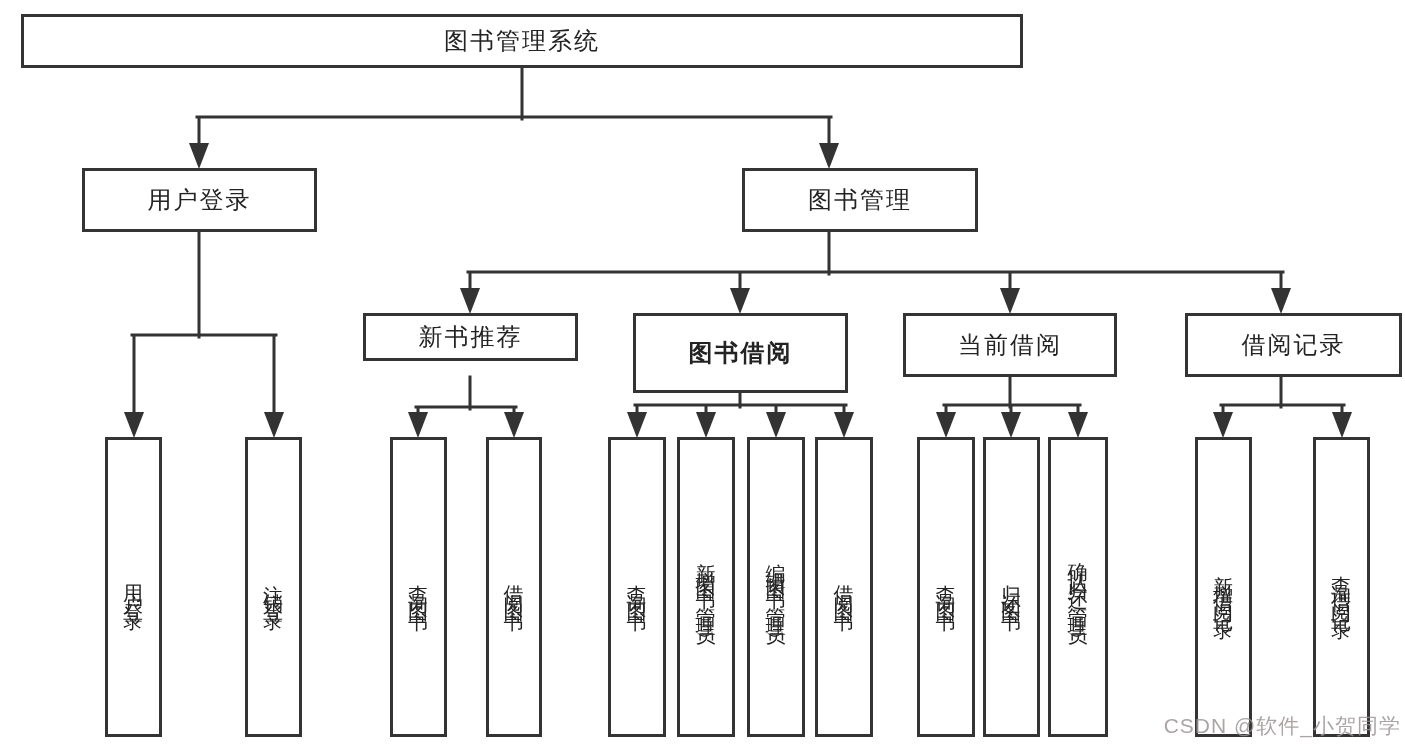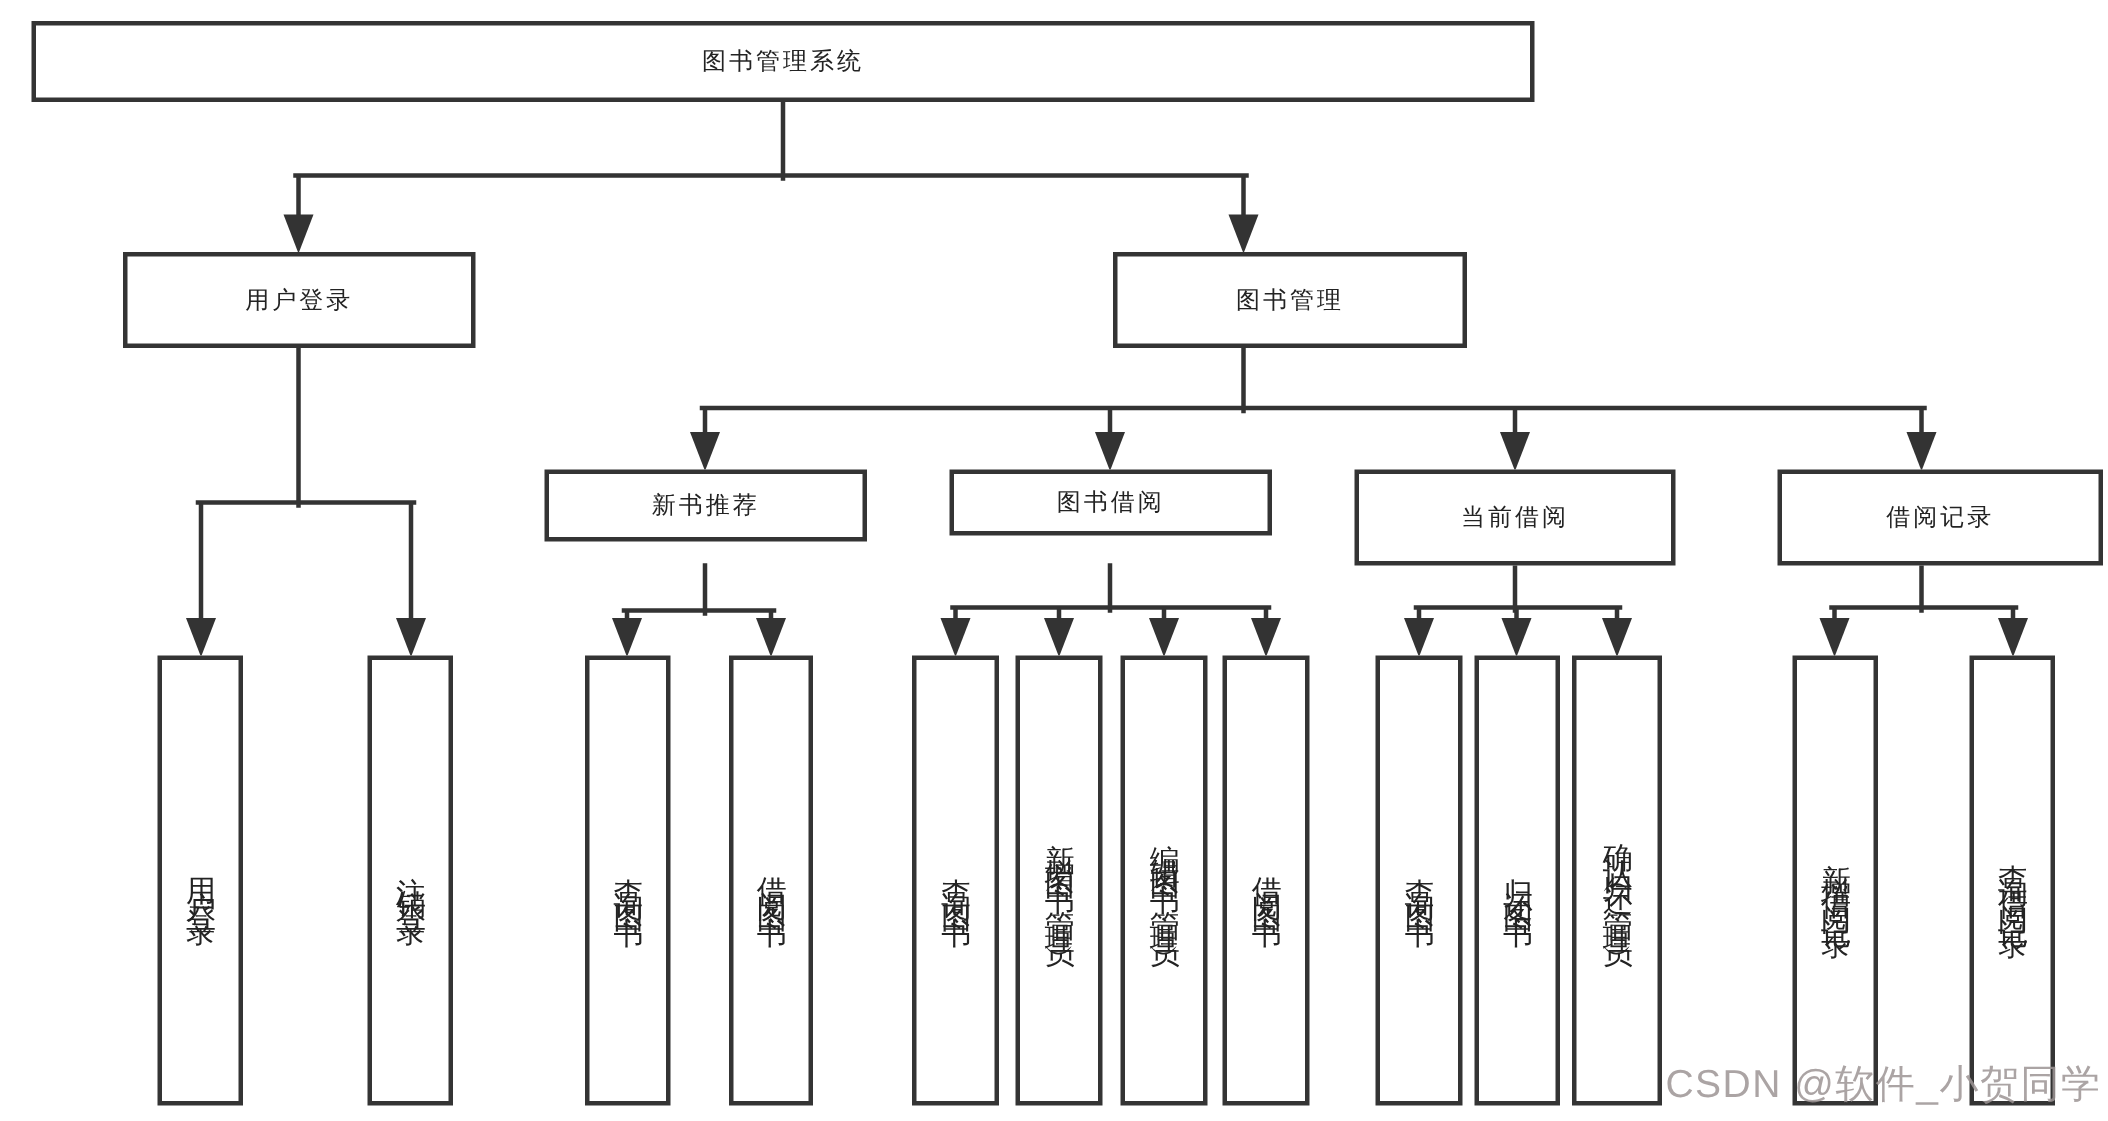--- a/index.html
+++ b/index.html
@@ -3,40 +3,40 @@
 <meta charset="utf-8">
 <style>
   html,body{margin:0;padding:0;background:#ffffff;}
   body{font-family:"Liberation Sans","DejaVu Sans",sans-serif;color:#262626;}
   .canvas{position:relative;width:1405px;height:747px;background:#ffffff;overflow:hidden;}
   .connectors{position:absolute;left:0;top:0;z-index:1;}
   .hbox{
     position:absolute;box-sizing:border-box;z-index:2;
     background:#ffffff;border:3px solid #343434;
     display:flex;align-items:center;justify-content:center;
-    font-size:16px;letter-spacing:2px;color:#232323;
+    font-size:24px;letter-spacing:2px;color:#232323;
   }
   .leaf{
     position:absolute;box-sizing:border-box;z-index:2;
     top:437px;height:300px;
     background:#ffffff;border:3px solid #343434;
     display:flex;align-items:center;justify-content:center;
   }
   .leaf .vtext{
     writing-mode:vertical-rl;
     text-orientation:mixed;
     font-size:20px;
     letter-spacing:9px;
     line-height:1;
     white-space:nowrap;
     color:#232323;
   }
   .watermark{
     position:absolute;right:4px;bottom:7px;z-index:3;
-    font-size:26px;letter-spacing:1px;color:#9d9595;opacity:0.85;
+    font-size:21px;letter-spacing:1px;color:#9d9595;opacity:0.85;
   }
 </style>
 </head>
 <body>
 
 <div class="canvas">
 
   <svg class="connectors" width="1405" height="747" viewBox="0 0 1405 747">
     <path d="
       M522 68 V119
@@ -102,21 +102,21 @@
   <div class="hbox" style="left:82px;top:168px;width:235px;height:64px;">
     <span>用户登录</span>
   </div>
   <div class="hbox" style="left:742px;top:168px;width:236px;height:64px;">
     <span>图书管理</span>
   </div>
 
   <div class="hbox" style="left:363px;top:313px;width:215px;height:48px;">
     <span>新书推荐</span>
   </div>
-  <div class="hbox" style="left:633px;top:313px;width:215px;height:44px;">
+  <div class="hbox" style="left:633px;top:313px;width:215px;height:80px;font-weight:bold;">
     <span>图书借阅</span>
   </div>
   <div class="hbox" style="left:903px;top:313px;width:214px;height:64px;">
     <span>当前借阅</span>
   </div>
   <div class="hbox" style="left:1185px;top:313px;width:217px;height:64px;">
     <span>借阅记录</span>
   </div>
 
   <div class="leaf" style="left:105px;width:57px;">

